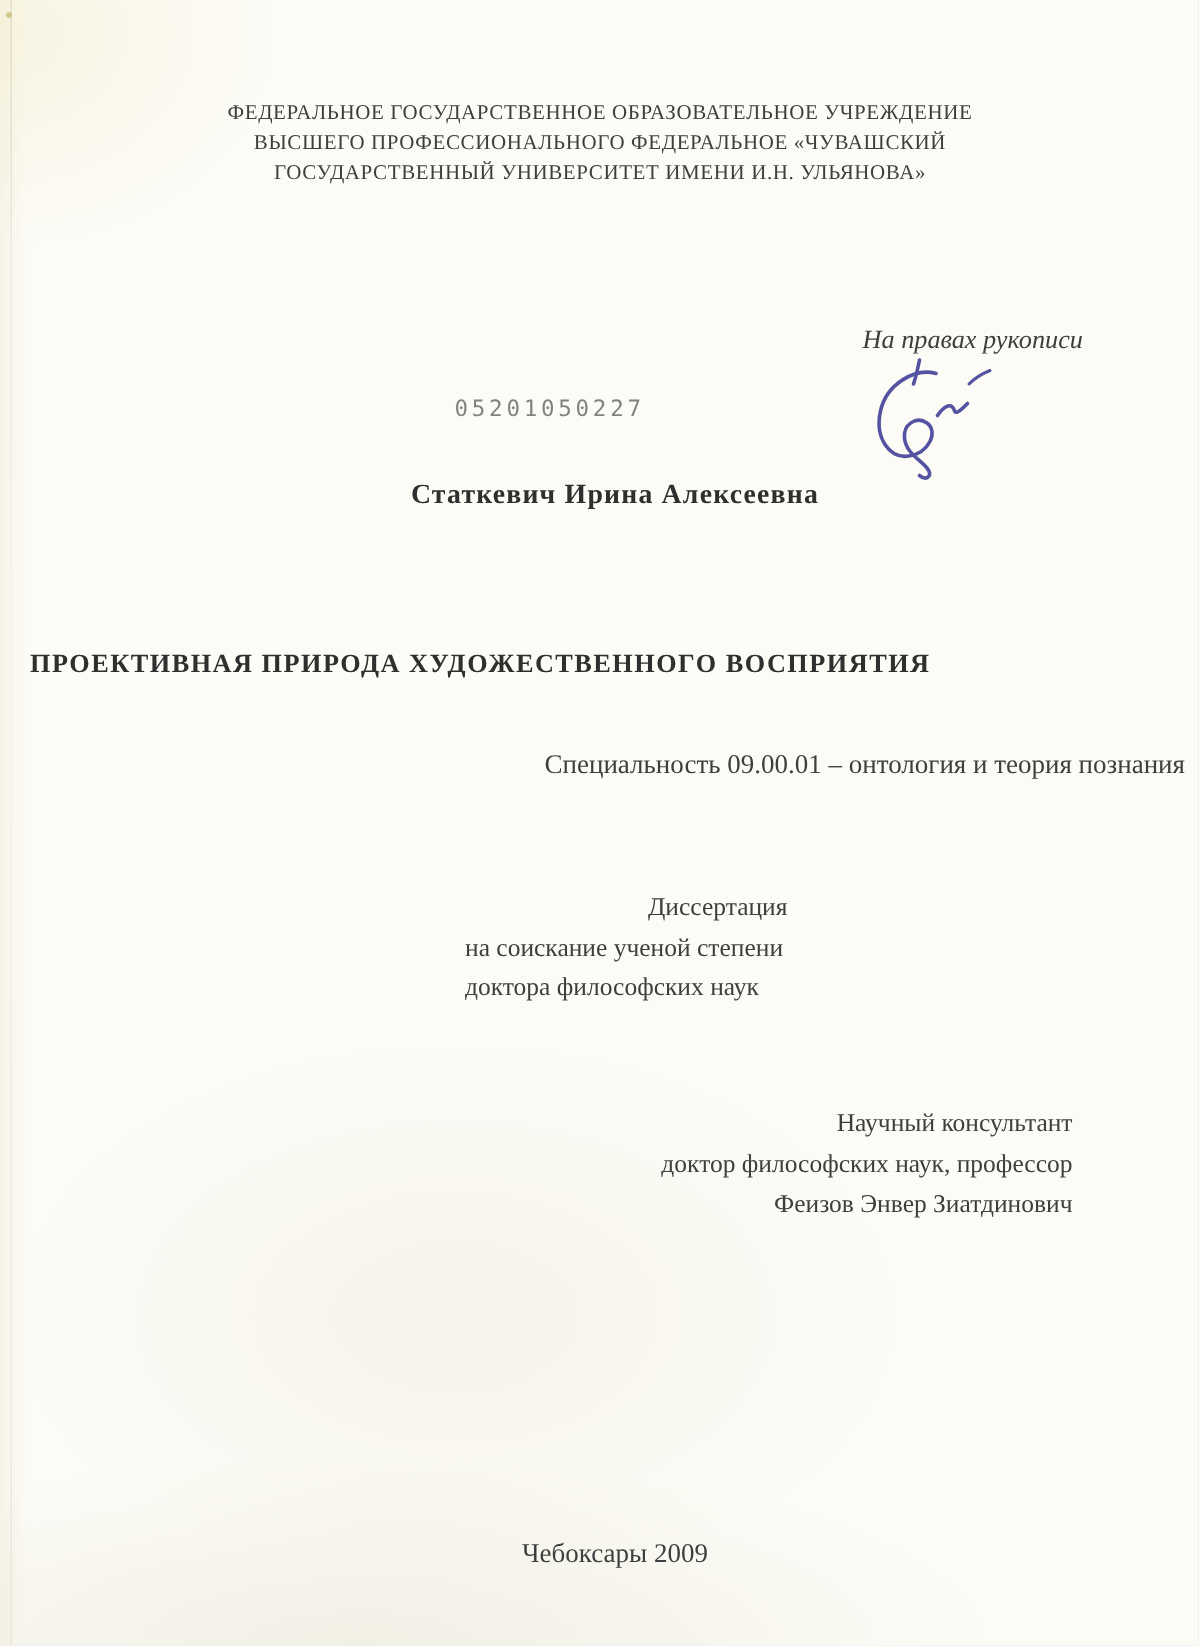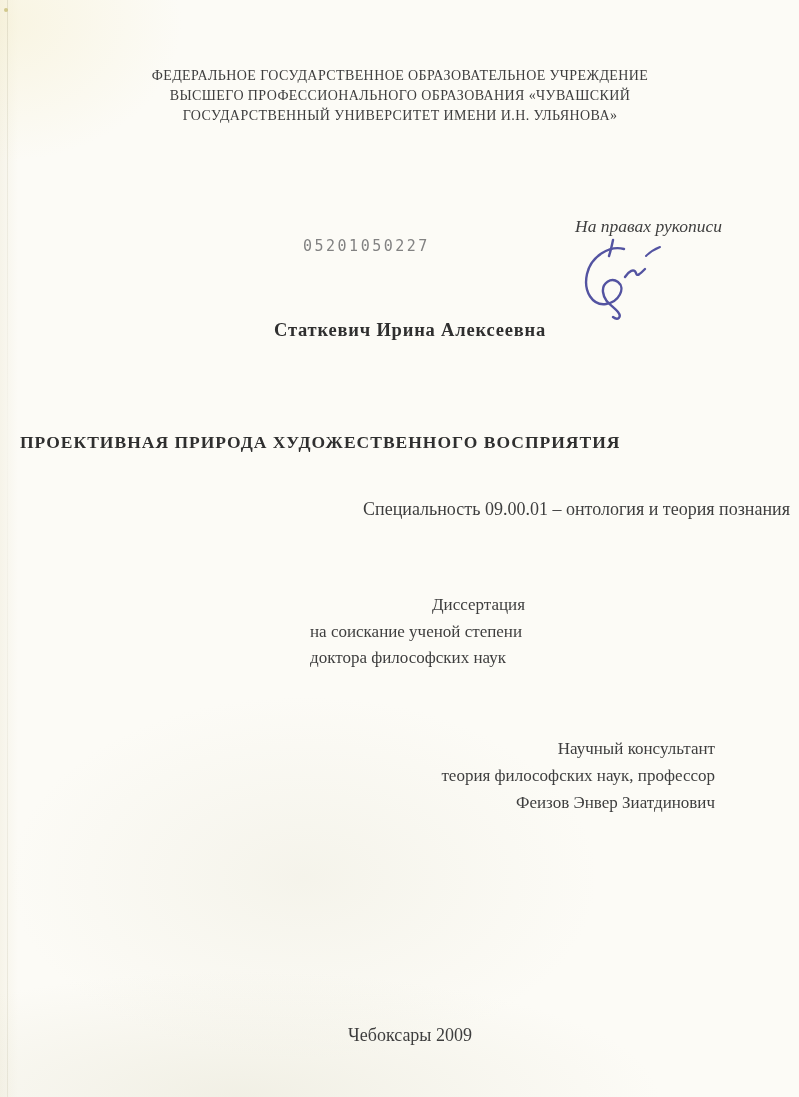--- a/index.html
+++ b/index.html
@@ -47,21 +47,21 @@
     top: 216px;
     left: 575px;
     width: 180px;
     font-style: italic;
     font-size: 17.5px;
     color: #3e3e3e;
     white-space: nowrap;
   }
   .code-number {
     position: absolute;
-    top: 237px;
+    top: 263px;
     left: 303px;
     font-family: "DejaVu Sans Mono", "Liberation Mono", monospace;
     font-size: 15px;
     letter-spacing: 2.5px;
     color: #828282;
     text-align: center;
   }
   .signature {
     position: absolute;
     top: 236px;
@@ -141,21 +141,21 @@
 </head>
 <body>
 
 <div class="scan-page">
 
   <div class="edge-crease"></div>
   <div class="speck" style="left:4px; top:8px; width:4px; height:4px;"></div>
 
   <div class="org-header">
     <div>ФЕДЕРАЛЬНОЕ ГОСУДАРСТВЕННОЕ ОБРАЗОВАТЕЛЬНОЕ УЧРЕЖДЕНИЕ</div>
-    <div>ВЫСШЕГО ПРОФЕССИОНАЛЬНОГО ОБРАЗОВАНИЯ «ЧУВАШСКИЙ</div>
+    <div>ВЫСШЕГО ПРОФЕССИОНАЛЬНОГО ФЕДЕРАЛЬНОЕ «ЧУВАШСКИЙ</div>
     <div>ГОСУДАРСТВЕННЫЙ УНИВЕРСИТЕТ ИМЕНИ И.Н. УЛЬЯНОВА»</div>
   </div>
 
   <div class="manuscript-note">На правах рукописи</div>
 
   <div class="code-number">05201050227</div>
 
   <svg class="signature" viewBox="0 0 105 88" xmlns="http://www.w3.org/2000/svg" fill="none" stroke="#45459a" stroke-width="2.4" stroke-linecap="round" opacity="0.92">
     <path d="M47 4 C 46 9, 45 14, 43 20"></path>
     <path d="M58 13 C 44 9, 25 20, 21 38 C 17 56, 27 70, 40 68 C 53 66, 60 52, 52 46 C 45 41, 36 47, 37 56 C 38 66, 47 70, 52 76 C 56 81, 52 85, 47 81"></path>
@@ -170,19 +170,19 @@
   <div class="specialty-line">Специальность 09.00.01 – онтология и теория познания</div>
 
   <div class="dissertation-block">
     <div class="first-line">Диссертация</div>
     <div>на соискание ученой степени</div>
     <div>доктора философских наук</div>
   </div>
 
   <div class="consultant-block">
     <div>Научный консультант</div>
-    <div>теория философских наук, профессор</div>
+    <div>доктор философских наук, профессор</div>
     <div>Феизов Энвер Зиатдинович</div>
   </div>
 
   <div class="city-year">Чебоксары 2009</div>
 
 </div>
 
 </body></html>

